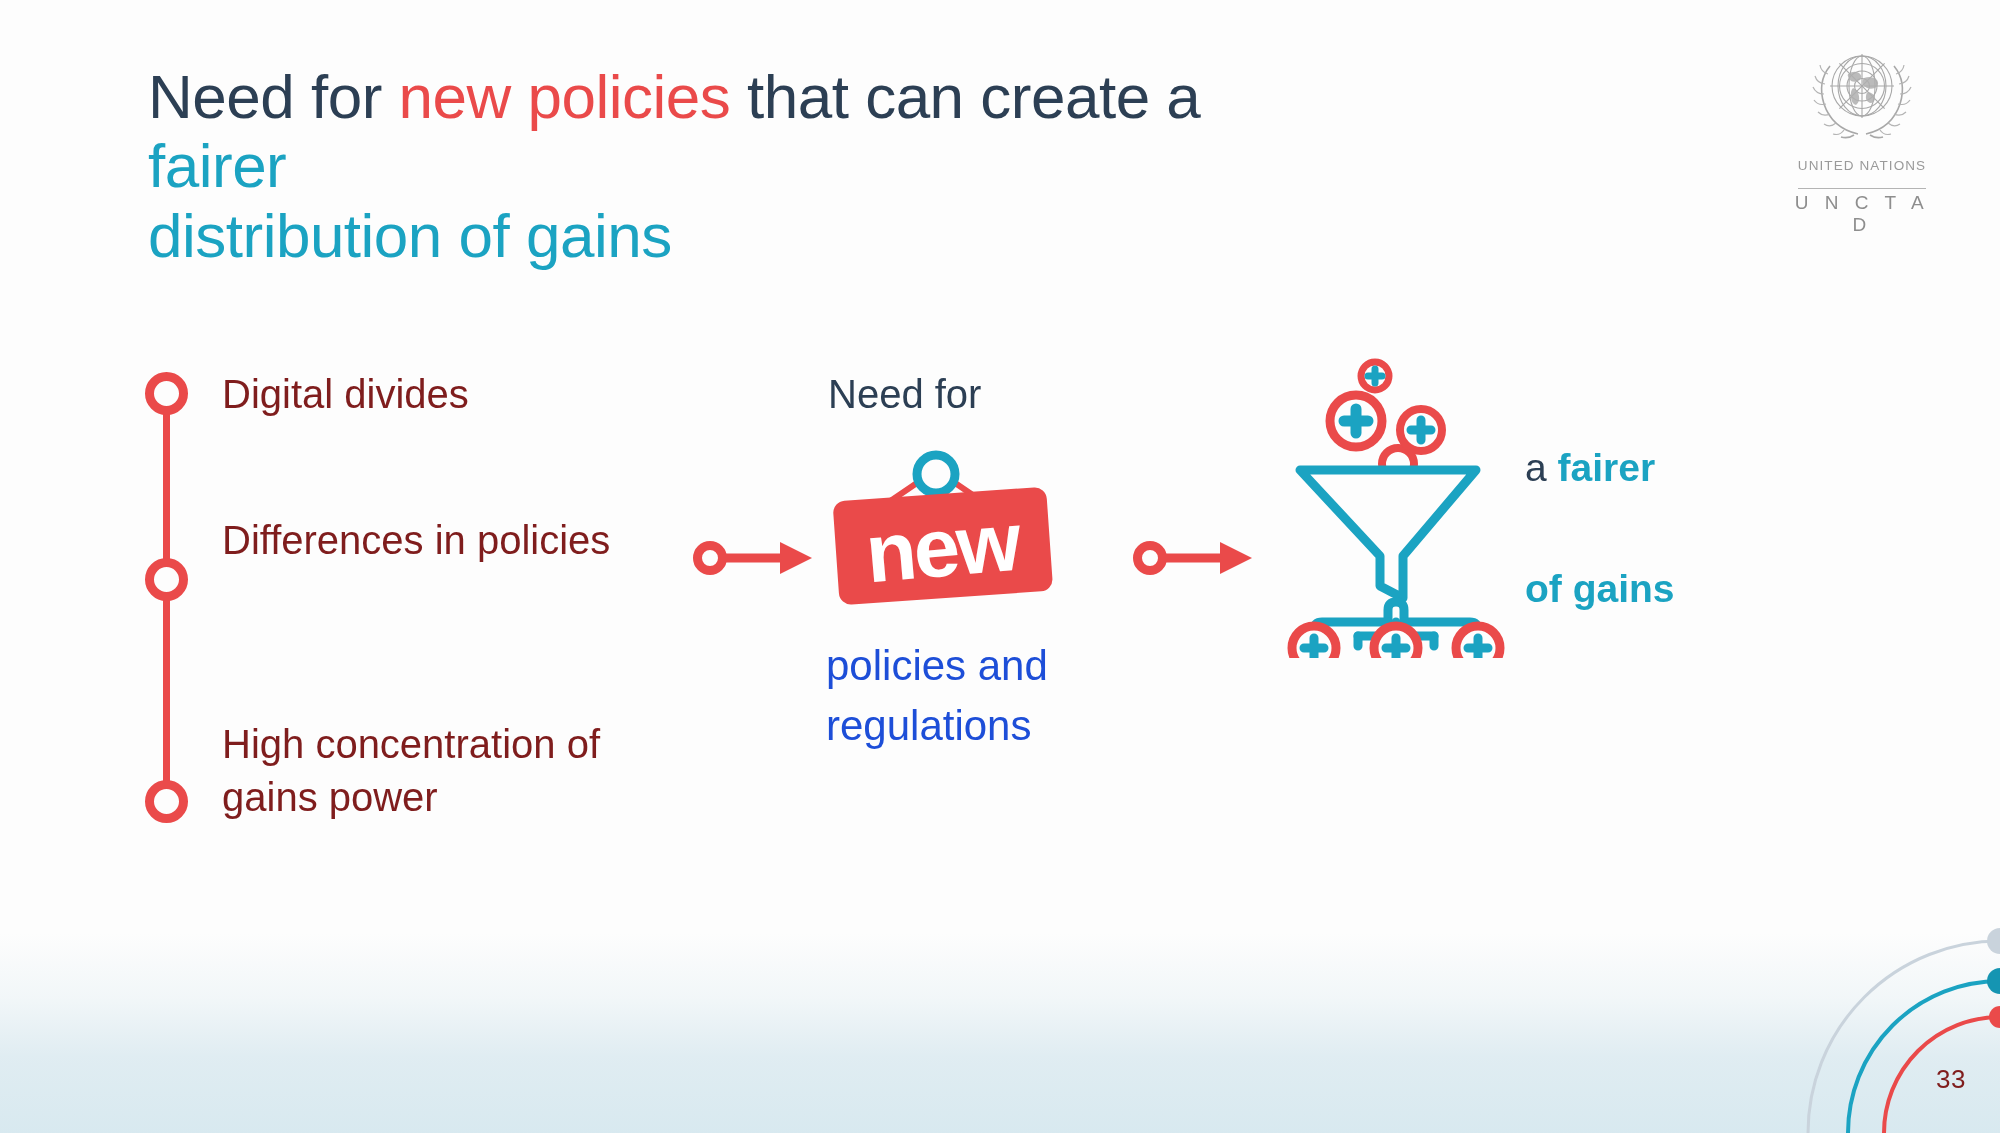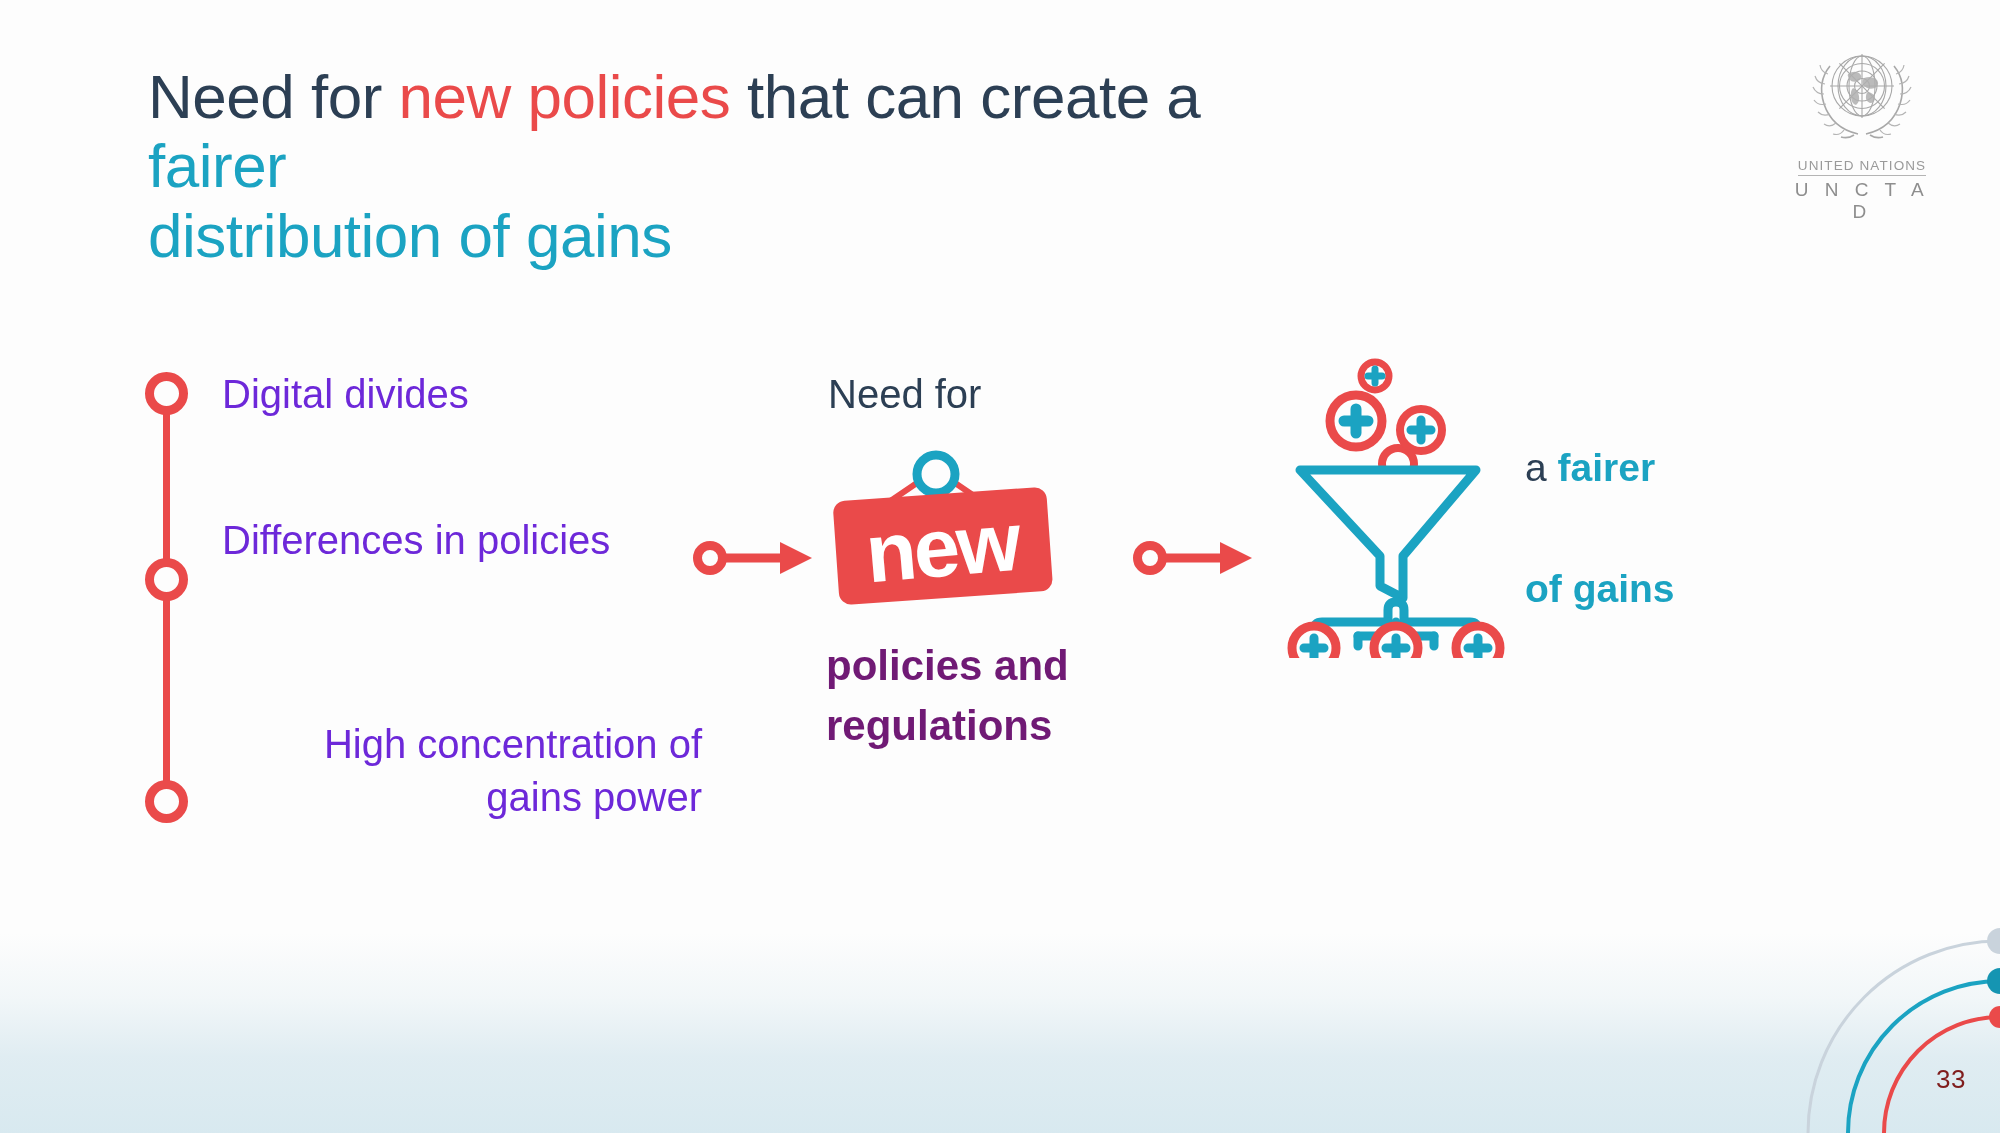--- a/index.html
+++ b/index.html
@@ -32,52 +32,52 @@
     font-size:62px; line-height:1.12; font-weight:400;
     color:#2c3f54; letter-spacing:-0.5px;
   }
   .t-red { color:#ea4a4a; }
   .t-teal { color:#1ba3c2; }
   
   .logo { position:absolute; left:1782px; top:38px; width:160px; text-align:center; }
   .logo svg { display:block; margin:0 auto; }
   .logo-txt1 {
     font-size:13.5px; color:#9a9a9a; letter-spacing:1.1px;
-    padding-bottom:2px; border-bottom:1.4px solid #b4b4b4;
+    padding-bottom:15px; border-bottom:1.4px solid #b4b4b4;
     display:inline-block; margin-top:2px;
   }
   .logo-txt2 { font-size:19px; color:#8e8e8e; letter-spacing:5.5px; margin-top:3px; }
   
   .timeline { position:absolute; left:145px; top:372px; width:40px; height:450px; }
   .tl-line { position:absolute; left:18px; top:22px; width:7px; height:408px; background:#ea4a4a; }
   .tl-dot {
     position:absolute; left:0; width:43px; height:43px; border-radius:50%;
     border:9px solid #ea4a4a; background:#fdfdfd;
   }
   .tl-dot.d0 { top:0px; }
   .tl-dot.d1 { top:186px; }
   .tl-dot.d2 { top:408px; }
   .bullets { position:absolute; left:222px; top:368px; width:420px; }
-  .bullet { color:#6d28d9; font-size:40px; line-height:1.32;text-align:right; }
+  .bullet { color:#7f1d1d; font-size:40px; line-height:1.32; }
   .bullet.b0 { position:absolute; top:0; }
   .bullet.b1 { position:absolute; top:146px; }
   .bullet.b2 { position:absolute; top:350px; width:480px; }
   
   .arrow { position:absolute; height:60px; }
   .arrow.a1 { left:692px; top:528px; }
   .arrow.a2 { left:1132px; top:528px; }
   
   .center-head {
     position:absolute; left:828px; top:372px;
     font-size:40px; color:#2c3f54;
   }
   .newtag { position:absolute; left:818px; top:448px; }
   .center-sub {
     position:absolute; left:826px; top:636px; width:360px;
-    font-size:42px; font-weight:bold; color:#701a75; line-height:1.42;
+    font-size:42px; font-weight:normal; color:#1d4ed8; line-height:1.42;
   }
   
   .funnel { position:absolute; left:1268px; top:358px; }
   
   .right-text {
     position:absolute; left:1525px; top:378px; width:400px;
     font-size:39px; color:#2c3f54; line-height:1.55;
   }
   .rt-bold { color:#1ba3c2; font-weight:bold; }
   

